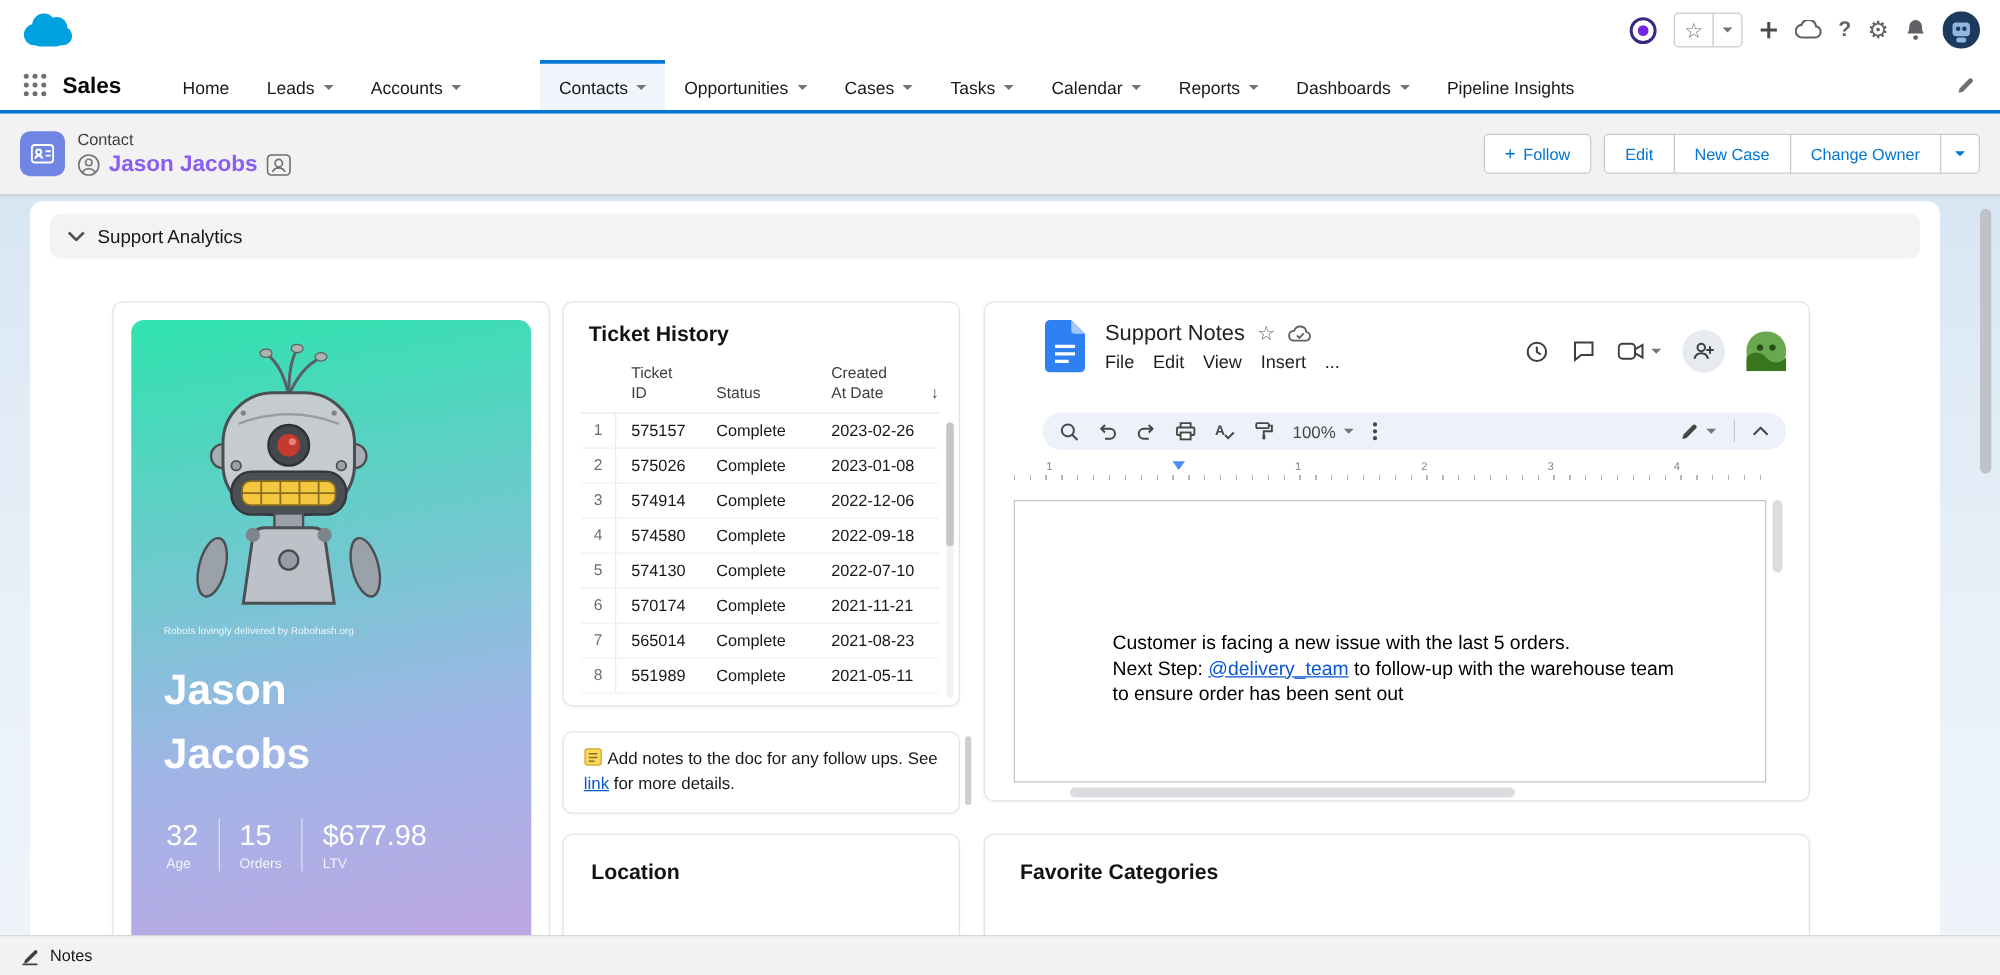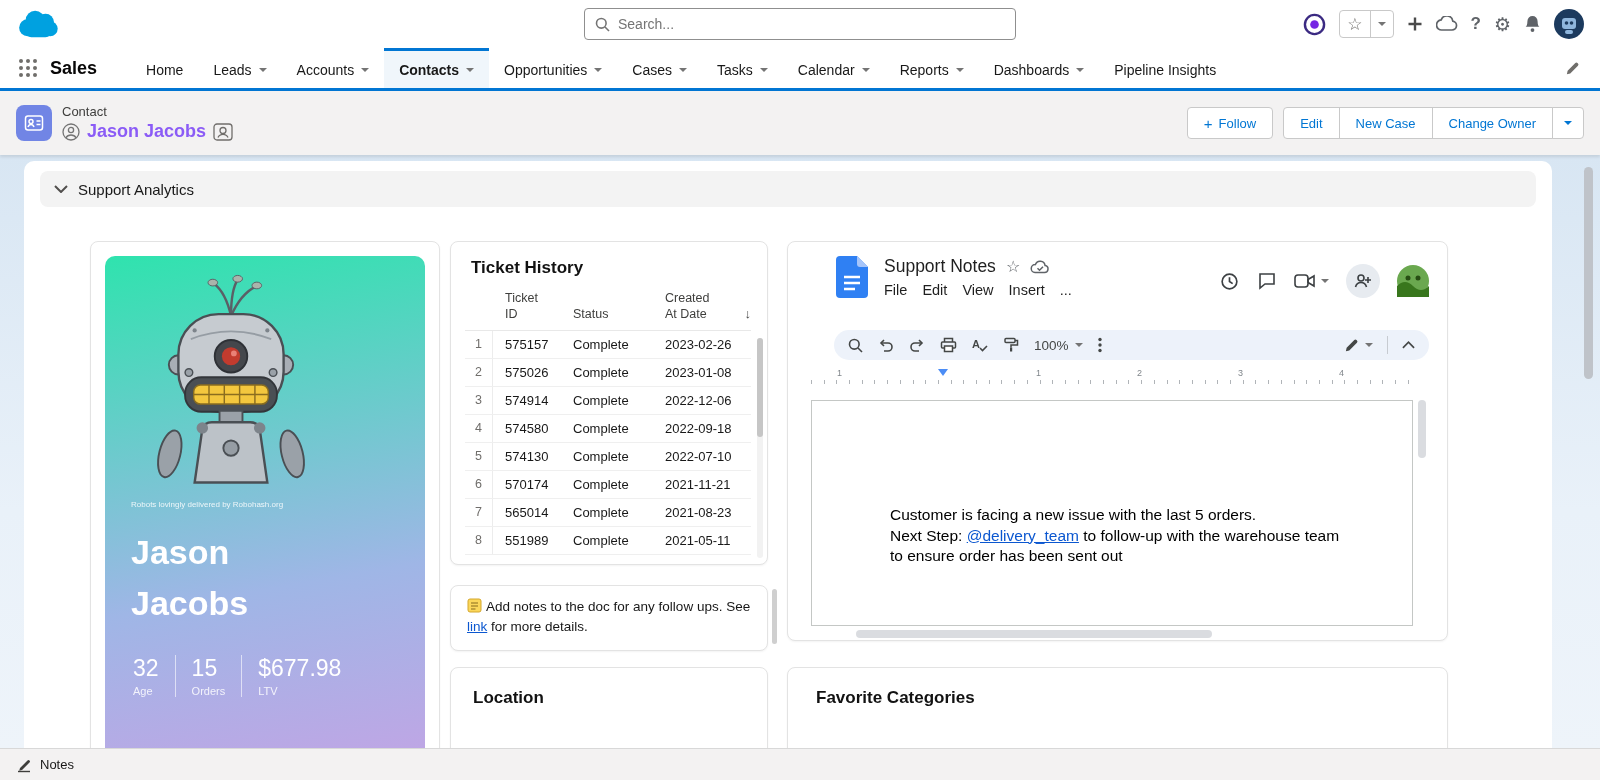--- a/index.html
+++ b/index.html
@@ -32,21 +32,21 @@
   .gear-glyph{font-size:19px;color:#5f6368;}
   .caret{width:0;height:0;border-left:4px solid transparent;border-right:4px solid transparent;border-top:4.5px solid #747474;display:inline-block;}
   .caret.blue{border-top-color:var(--brand-blue);}
 
   
   .navbar{position:absolute;top:48px;left:0;right:0;height:43px;background:#fff;border-bottom:3px solid var(--brand-blue);display:flex;align-items:stretch;}
   .waffle{display:flex;align-items:center;padding:0 12px 0 18px;}
   .app-name{display:flex;align-items:center;font-size:18px;font-weight:700;color:#080707;padding-right:34px;}
   .tabs{display:flex;align-items:stretch;}
   .tab{display:flex;align-items:center;gap:7px;padding:0 15px;font-size:14px;color:#181818;border-top:3px solid transparent;cursor:pointer;white-space:nowrap;}
-  .tab.active{background:#f0f6fb;border-top-color:var(--brand-blue);font-weight:700;}
+  .tab.active{background:#f0f6fb;border-top-color:var(--brand-blue);font-weight:400;margin-left:48px;}
   .nav-edit{margin-left:auto;display:flex;align-items:center;padding-right:20px;}
 
   
   .rec-header{position:absolute;top:91px;left:0;right:0;height:64px;background:#f3f2f2;box-shadow:0 2px 3px rgba(0,0,0,.1);z-index:3;}
   .entity-icon{position:absolute;left:16px;top:14px;width:36px;height:36px;border-radius:8px;background:var(--contact-icon-bg);display:flex;align-items:center;justify-content:center;}
   .rec-entity{position:absolute;left:62px;top:13px;font-size:13px;color:#3e3e3c;}
   .rec-name-row{position:absolute;left:62px;top:30px;display:flex;align-items:center;gap:7px;}
   .rec-name{font-size:18px;font-weight:700;color:#8b5cf6;}
   .rec-actions{position:absolute;right:16px;top:16px;display:flex;align-items:center;gap:10px;}
   .btn{height:32px;padding:0 16px;background:#fff;border:1px solid #c9c9c9;border-radius:4px;color:var(--brand-blue);font-size:13px;font-family:inherit;display:flex;align-items:center;gap:6px;cursor:pointer;white-space:nowrap;}
@@ -144,29 +144,20 @@
     <div class="gh-logo">
       <svg width="46" height="32" viewBox="0 0 48 34">
         <g fill="#00a1e0">
           <circle cx="14" cy="21" r="9"></circle>
             <circle cx="22" cy="13" r="10"></circle>
           <circle cx="33" cy="15" r="9"></circle>
             <circle cx="38" cy="22" r="8"></circle>
           <rect x="11" y="17" width="29" height="14" rx="7"></rect>
         </g>
       </svg>
-    </div>
-    <div class="gh-search">
-      <span>
-        <svg width="15" height="15" viewBox="0 0 15 15" fill="none" stroke="#747474" stroke-width="1.6">
-            <circle cx="6.3" cy="6.3" r="4.8"></circle>
-            <path d="M10 10l4 4"></path>
-          </svg>
-      </span>
-      <input type="text" placeholder="Search..." style="">
     </div>
     <div class="gh-right">
       <span class="icon-btn">
         <svg width="23" height="23" viewBox="0 0 24 24">
             <circle cx="12" cy="12" r="10" fill="#fff" stroke="#3b2a82" stroke-width="2.5"></circle>
             <circle cx="12" cy="12" r="4.5" fill="#7526e3"></circle>
           </svg>
       </span>
       <span class="fav-split">
         <span class="star">☆</span>

